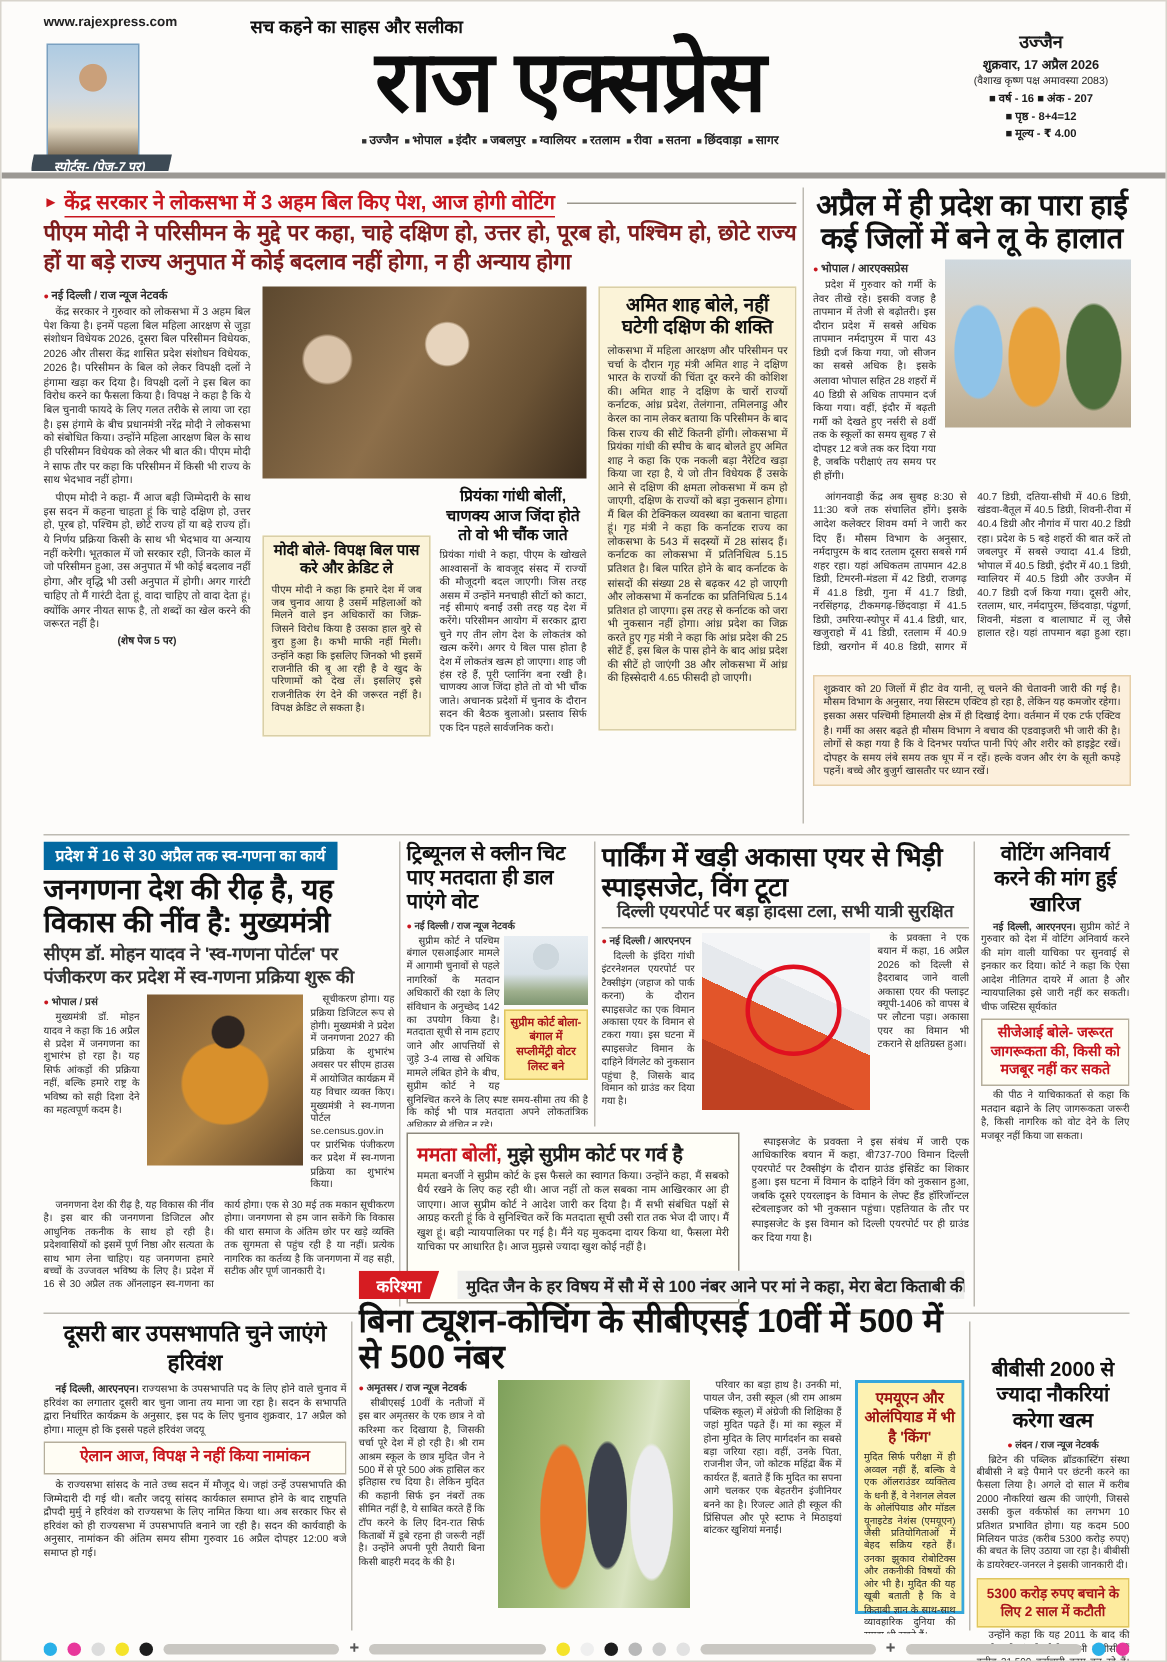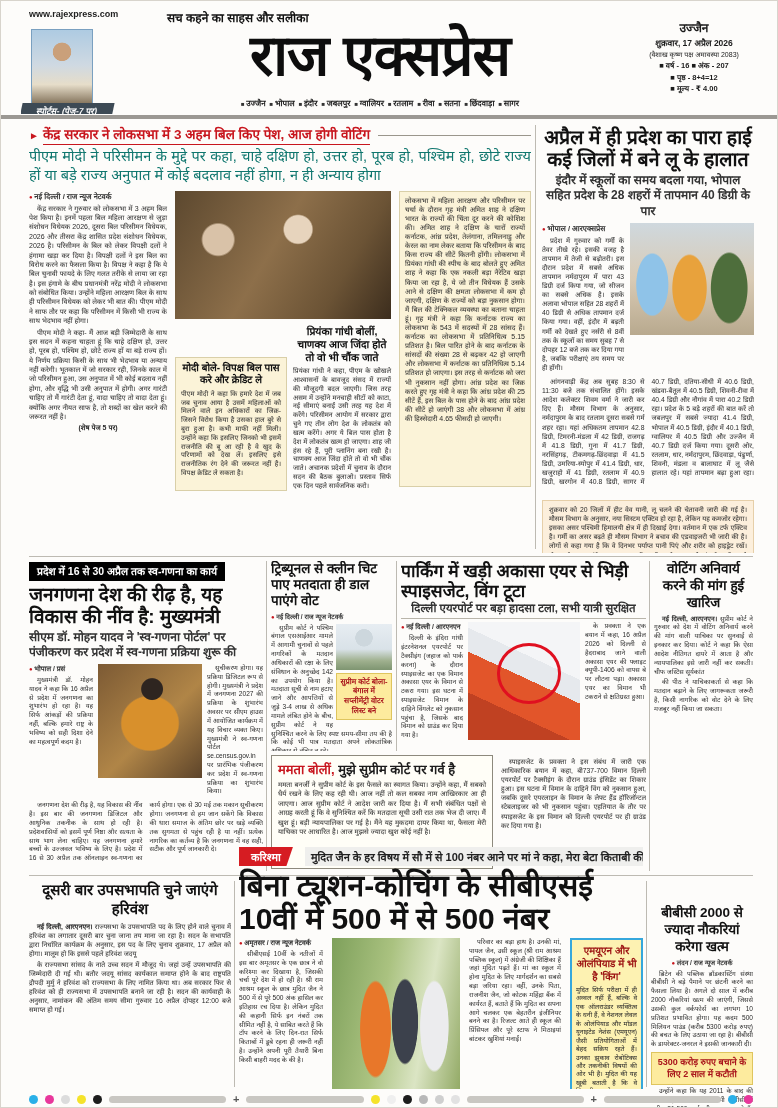--- a/index.html
+++ b/index.html
@@ -11,36 +11,36 @@
   
   .mast-web{font-size:9px;font-weight:bold;color:#222;}
   .mast-photo{border:1px solid #7aa0c0;background:
       radial-gradient(circle at 50% 28%, #caa07a 0 14%, transparent 15%),
       linear-gradient(180deg,#aecbe2 0%,#cfd9e2 45%,#e6ddc9 70%,#6e5c44 100%);}
   .mast-sports{background:#3d4a55;color:#fff;font-size:8.5px;font-weight:bold;
       padding:2px 8px;transform:skewX(-12deg);text-align:center;}
   .tagline{font-size:12px;font-weight:bold;color:#111;margin-left:26px;}
   .mast-title{font-size:57px;line-height:1.02;font-weight:900;letter-spacing:-1px;
       text-align:center;color:#0d0d0d;}
-  .cities{font-size:8px;font-weight:bold;text-align:center;color:#222;margin-top:13px;}
+  .cities{font-size:8px;font-weight:bold;text-align:center;color:#222;margin-top:3px;}
   .city::before{content:"■ ";font-size:6px;color:#333;}
   .city{margin:0 2px;}
   .mast-info{text-align:center;line-height:1.5;}
   .mi-city{font-size:12px;font-weight:bold;}
   .mi-date{font-size:8.5px;font-weight:bold;}
   .mi-cal{font-size:7px;}
   .mi-line{font-size:7.5px;font-weight:bold;}
   
   .kicker{display:flex;align-items:center;}
   .kick-arrow{color:#c8161e;font-size:10px;margin-right:4px;}
   .kick-text{color:#c8161e;font-size:13.5px;font-weight:bold;border-bottom:1px solid #c8161e;padding-bottom:1px;}
   .kick-fill{flex:1;border-top:1px solid #9a968c;margin-left:8px;}
   h1,h2,h3,h4{margin:0;font-weight:900;color:#111;}
   .lead-head{font-size:30px;line-height:1.15;margin:3px 0 2px;}
-  .lead-sub{font-size:14.5px;line-height:1.3;font-weight:normal;color:#0f766e;text-align:justify;margin:2px 0 6px;}
+  .lead-sub{font-size:14.5px;line-height:1.3;font-weight:bold;color:#7f1d1d;text-align:justify;margin:2px 0 6px;}
   .byline{font-size:7.5px;font-weight:bold;color:#333;margin-bottom:3px;}
   .byline::before{content:"● ";color:#c8161e;font-size:6px;}
   .bt{font-size:7px;line-height:1.34;text-align:justify;color:#2a2a2a;}
   .bt p{margin:0 0 2px;text-indent:8px;}
   .cont{font-weight:bold;text-align:center;text-indent:0 !important;}
   .cols2{column-count:2;column-gap:7px;}
   .photo{background:#ccc;position:relative;}
   .ph-parl{background:
       radial-gradient(circle at 57% 30%, #e7d4bd 0 9%, transparent 10%),
       radial-gradient(circle at 20% 38%, #d9c2a8 0 8%, transparent 9%),
@@ -71,34 +71,34 @@
   .box-bt{font-size:6.8px;line-height:1.3;text-align:justify;color:#2a2a2a;}
   .redbox{border:1px solid #b5ae9c;background:#fffdf4;padding:3px 4px;text-align:center;margin:3px 0;}
   .redbox .t{color:#c8161e;font-weight:bold;font-size:10.5px;line-height:1.3;}
   .warnbox{background:#fcefdc;border:1px solid #e6cfa9;padding:4px 6px;margin-top:5px;}
   .warnbox h4{color:#c8161e;font-size:11.5px;text-align:center;margin-bottom:3px;
       border-bottom:1px solid #e0b98a;padding-bottom:2px;}
   .yellowbox{background:#fdeb9e;border:1px solid #dfc55e;padding:3px;text-align:center;
       font-size:7.5px;font-weight:bold;color:#a8131a;line-height:1.3;margin-top:3px;}
   .kingbox{background:#fdf2b2;border:2px solid #35a7dc;padding:4px;}
   .kingbox h4{font-size:10px;color:#9c1212;text-align:center;margin-bottom:3px;line-height:1.3;}
-  .bluestrip{display:inline-block;background:#000000;color:#fff;font-weight:bold;
+  .bluestrip{display:inline-block;background:#0369a1;color:#fff;font-weight:bold;
       font-size:10.5px;padding:2px 8px 3px;}
   .mid-head{font-size:19px;line-height:1.15;margin:3px 0 2px;}
   .mid-sub{font-size:12px;font-weight:bold;color:#333;line-height:1.3;text-align:center;margin-bottom:3px;}
   .sm-head{font-size:13.5px;line-height:1.2;margin-bottom:2px;}
   .dateline{font-weight:bold;}
   .mamata{border:1px solid #8d897d;background:#fffef7;padding:4px 6px;}
   .mamata .mt{font-size:13px;font-weight:900;margin-bottom:2px;}
   .mamata .mt .red{color:#c8161e;}
   .label-karishma{background:#d61c22;color:#fff;font-weight:bold;font-size:11px;
       padding:2px 12px;clip-path:polygon(0 0,100% 0,88% 100%,0 100%);}
   .top-kick{background:#efefed;font-size:11px;font-weight:bold;color:#222;
       padding:2px 6px;flex:1;white-space:nowrap;overflow:hidden;}
-  .top-head{font-size:30px;line-height:1.1;margin:3px 0 3px;}
+  .top-head{font-size:22px;line-height:1.1;margin:3px 0 3px;}
   .footer{display:flex;align-items:center;gap:7px;}
   .dot{width:9px;height:9px;border-radius:50%;flex:0 0 auto;}
   .fbar{height:7px;border-radius:4px;background:#c9c7c2;flex:1;}
   .cross{font-size:11px;font-weight:bold;color:#555;}
 </style>
 </head>
 <body>
 
 <div class="page">
 
@@ -147,29 +147,29 @@
             <h4>मोदी बोले- विपक्ष बिल पास करे और क्रेडिट ले</h4>
             <div class="box-bt">पीएम मोदी ने कहा कि हमारे देश में जब जब चुनाव आया है उसमें महिलाओं को मिलने वाले इन अधिकारों का जिक्र- जिसने विरोध किया है उसका हाल बुरे से बुरा हुआ है। कभी माफी नहीं मिली। उन्होंने कहा कि इसलिए जिनको भी इसमें राजनीति की बू आ रही है वे खुद के परिणामों को देख लें। इसलिए इसे राजनीतिक रंग देने की जरूरत नहीं है। विपक्ष क्रेडिट ले सकता है।</div>
           </div>
           <div style="flex:1;">
             <h4 style="font-size:10.5px;text-align:center;margin-bottom:3px;line-height:1.25;">प्रियंका गांधी बोलीं, चाणक्य आज जिंदा होते तो वो भी चौंक जाते</h4>
             <div class="box-bt">प्रियंका गांधी ने कहा, पीएम के खोखले आश्वासनों के बावजूद संसद में राज्यों की मौजूदगी बदल जाएगी। जिस तरह असम में उन्होंने मनचाही सीटों को काटा, नई सीमाएं बनाईं उसी तरह यह देश में करेंगे। परिसीमन आयोग में सरकार द्वारा चुने गए तीन लोग देश के लोकतंत्र को खत्म करेंगे। अगर ये बिल पास होता है देश में लोकतंत्र खत्म हो जाएगा। शाह जी हंस रहे हैं, पूरी प्लानिंग बना रखी है। चाणक्य आज जिंदा होते तो वो भी चौंक जाते। अचानक प्रदेशों में चुनाव के दौरान सदन की बैठक बुलाओ। प्रस्ताव सिर्फ एक दिन पहले सार्वजनिक करो।</div>
           </div>
         </div>
       </div>
       <div class="creambox" style="flex:1;">
+        <h4 style="font-size:12.5px;">अमित शाह बोले, नहीं घटेगी दक्षिण की शक्ति</h4>
         <div class="box-bt" style="font-size:7px;">लोकसभा में महिला आरक्षण और परिसीमन पर चर्चा के दौरान गृह मंत्री अमित शाह ने दक्षिण भारत के राज्यों की चिंता दूर करने की कोशिश की। अमित शाह ने दक्षिण के चारों राज्यों कर्नाटक, आंध्र प्रदेश, तेलंगाना, तमिलनाडु और केरल का नाम लेकर बताया कि परिसीमन के बाद किस राज्य की सीटें कितनी होंगी। लोकसभा में प्रियंका गांधी की स्पीच के बाद बोलते हुए अमित शाह ने कहा कि एक नकली बड़ा नैरेटिव खड़ा किया जा रहा है, ये जो तीन विधेयक हैं उसके आने से दक्षिण की क्षमता लोकसभा में कम हो जाएगी, दक्षिण के राज्यों को बड़ा नुकसान होगा। मैं बिल की टेक्निकल व्यवस्था का बताना चाहता हूं। गृह मंत्री ने कहा कि कर्नाटक राज्य का लोकसभा के 543 में सदस्यों में 28 सांसद हैं। कर्नाटक का लोकसभा में प्रतिनिधित्व 5.15 प्रतिशत है। बिल पारित होने के बाद कर्नाटक के सांसदों की संख्या 28 से बढ़कर 42 हो जाएगी और लोकसभा में कर्नाटक का प्रतिनिधित्व 5.14 प्रतिशत हो जाएगा। इस तरह से कर्नाटक को जरा भी नुकसान नहीं होगा। आंध्र प्रदेश का जिक्र करते हुए गृह मंत्री ने कहा कि आंध्र प्रदेश की 25 सीटें हैं, इस बिल के पास होने के बाद आंध्र प्रदेश की सीटें हो जाएंगी 38 और लोकसभा में आंध्र की हिस्सेदारी 4.65 फीसदी हो जाएगी।</div>
       </div>
     </div>
   </div>
 
   <div class="rule" style="left:534px;top:124px;width:1px;height:424px;"></div>
   <div class="abs" style="left:541px;top:122px;width:212px;height:430px;">
     <h2 class="mid-head" style="font-size:19.5px;text-align:center;">अप्रैल में ही प्रदेश का पारा हाई कई जिलों में बने लू के हालात</h2>
-    <div class="mid-sub">इंदौर में स्कूलों का समय बदला गया, भोपाल सहित प्रदेश के 28 शहरों में तापमान 40 डिग्री के पार</div>
     <div style="display:flex;gap:6px;">
       <div style="flex:1;">
         <div class="byline">भोपाल / आरएक्सप्रेस</div>
         <div class="bt" style="font-size:6.8px;">
             <p>प्रदेश में गुरुवार को गर्मी के तेवर तीखे रहे। इसकी वजह है तापमान में तेजी से बढ़ोतरी। इस दौरान प्रदेश में सबसे अधिक तापमान नर्मदापुरम में पारा 43 डिग्री दर्ज किया गया, जो सीजन का सबसे अधिक है। इसके अलावा भोपाल सहित 28 शहरों में 40 डिग्री से अधिक तापमान दर्ज किया गया। वहीं, इंदौर में बढ़ती गर्मी को देखते हुए नर्सरी से 8वीं तक के स्कूलों का समय सुबह 7 से दोपहर 12 बजे तक कर दिया गया है, जबकि परीक्षाएं तय समय पर ही होंगी।</p>
           </div>
       </div>
       <div class="photo ph-heat" style="width:124px;height:112px;flex:0 0 auto;"></div>
     </div>
     <div class="bt cols2" style="font-size:6.8px;height:118px;margin-top:3px;">
@@ -244,31 +244,37 @@
   <div class="abs bt" style="left:500px;top:756px;width:145px;height:112px;font-size:6.8px;">
     <p>स्पाइसजेट के प्रवक्ता ने इस संबंध में जारी एक आधिकारिक बयान में कहा, बी737-700 विमान दिल्ली एयरपोर्ट पर टैक्सीइंग के दौरान ग्राउंड इंसिडेंट का शिकार हुआ। इस घटना में विमान के दाहिने विंग को नुकसान हुआ, जबकि दूसरे एयरलाइन के विमान के लेफ्ट हैंड हॉरिजॉन्टल स्टेबलाइजर को भी नुकसान पहुंचा। एहतियात के तौर पर स्पाइसजेट के इस विमान को दिल्ली एयरपोर्ट पर ही ग्राउंड कर दिया गया है।</p>
   </div>
 
   <div class="rule" style="left:648px;top:560px;width:1px;height:310px;"></div>
   <div class="abs" style="left:653px;top:560px;width:99px;height:310px;">
     <h3 style="font-size:13.5px;line-height:1.25;text-align:center;margin-bottom:3px;">वोटिंग अनिवार्य करने की मांग हुई खारिज</h3>
     <div class="bt" style="font-size:6.6px;">
       <p><span class="dateline">नई दिल्ली, आरएनएन।</span> <span>सुप्रीम कोर्ट ने गुरुवार को देश में वोटिंग अनिवार्य करने की मांग वाली याचिका पर सुनवाई से इनकार कर दिया। कोर्ट ने कहा कि ऐसा आदेश नीतिगत दायरे में आता है और न्यायपालिका इसे जारी नहीं कर सकती। चीफ जस्टिस सूर्यकांत</span></p>
     </div>
+    <div class="redbox">
+      <div class="t" style="font-size:9.5px;">सीजेआई बोले- जरूरत जागरूकता की, किसी को मजबूर नहीं कर सकते</div>
+    </div>
     <div class="bt" style="font-size:6.6px;">
       <p>की पीठ ने याचिकाकर्ता से कहा कि मतदान बढ़ाने के लिए जागरूकता जरूरी है, किसी नागरिक को वोट देने के लिए मजबूर नहीं किया जा सकता।</p>
     </div>
   </div>
 
   <div class="rule" style="left:28px;top:874px;width:724px;height:1px;"></div>
 
   <div class="abs" style="left:28px;top:880px;width:202px;height:206px;">
     <h3 style="font-size:15px;line-height:1.25;text-align:center;margin-bottom:3px;">दूसरी बार उपसभापति चुने जाएंगे हरिवंश</h3>
     <div class="bt" style="font-size:6.8px;">
       <p><span class="dateline">नई दिल्ली, आरएनएन।</span> <span>राज्यसभा के उपसभापति पद के लिए होने वाले चुनाव में हरिवंश का लगातार दूसरी बार चुना जाना तय माना जा रहा है। सदन के सभापति द्वारा निर्धारित कार्यक्रम के अनुसार, इस पद के लिए चुनाव शुक्रवार, 17 अप्रैल को होगा। मालूम हो कि इससे पहले हरिवंश जदयू</span></p>
+    </div>
+    <div class="redbox">
+      <div class="t">ऐलान आज, विपक्ष ने नहीं किया नामांकन</div>
     </div>
     <div class="bt" style="font-size:6.8px;">
       <p>के राज्यसभा सांसद के नाते उच्च सदन में मौजूद थे। जहां उन्हें उपसभापति की जिम्मेदारी दी गई थी। बतौर जदयू सांसद कार्यकाल समाप्त होने के बाद राष्ट्रपति द्रौपदी मुर्मु ने हरिवंश को राज्यसभा के लिए नामित किया था। अब सरकार फिर से हरिवंश को ही राज्यसभा में उपसभापति बनाने जा रही है। सदन की कार्यवाही के अनुसार, नामांकन की अंतिम समय सीमा गुरुवार 16 अप्रैल दोपहर 12:00 बजे समाप्त हो गई।</p>
     </div>
   </div>
 
   <div class="rule" style="left:233px;top:880px;width:1px;height:206px;"></div>
   <div class="abs" style="left:238px;top:846px;width:404px;height:242px;">
     <div style="display:flex;align-items:stretch;gap:12px;">
       <div class="label-karishma">करिश्मा</div>

